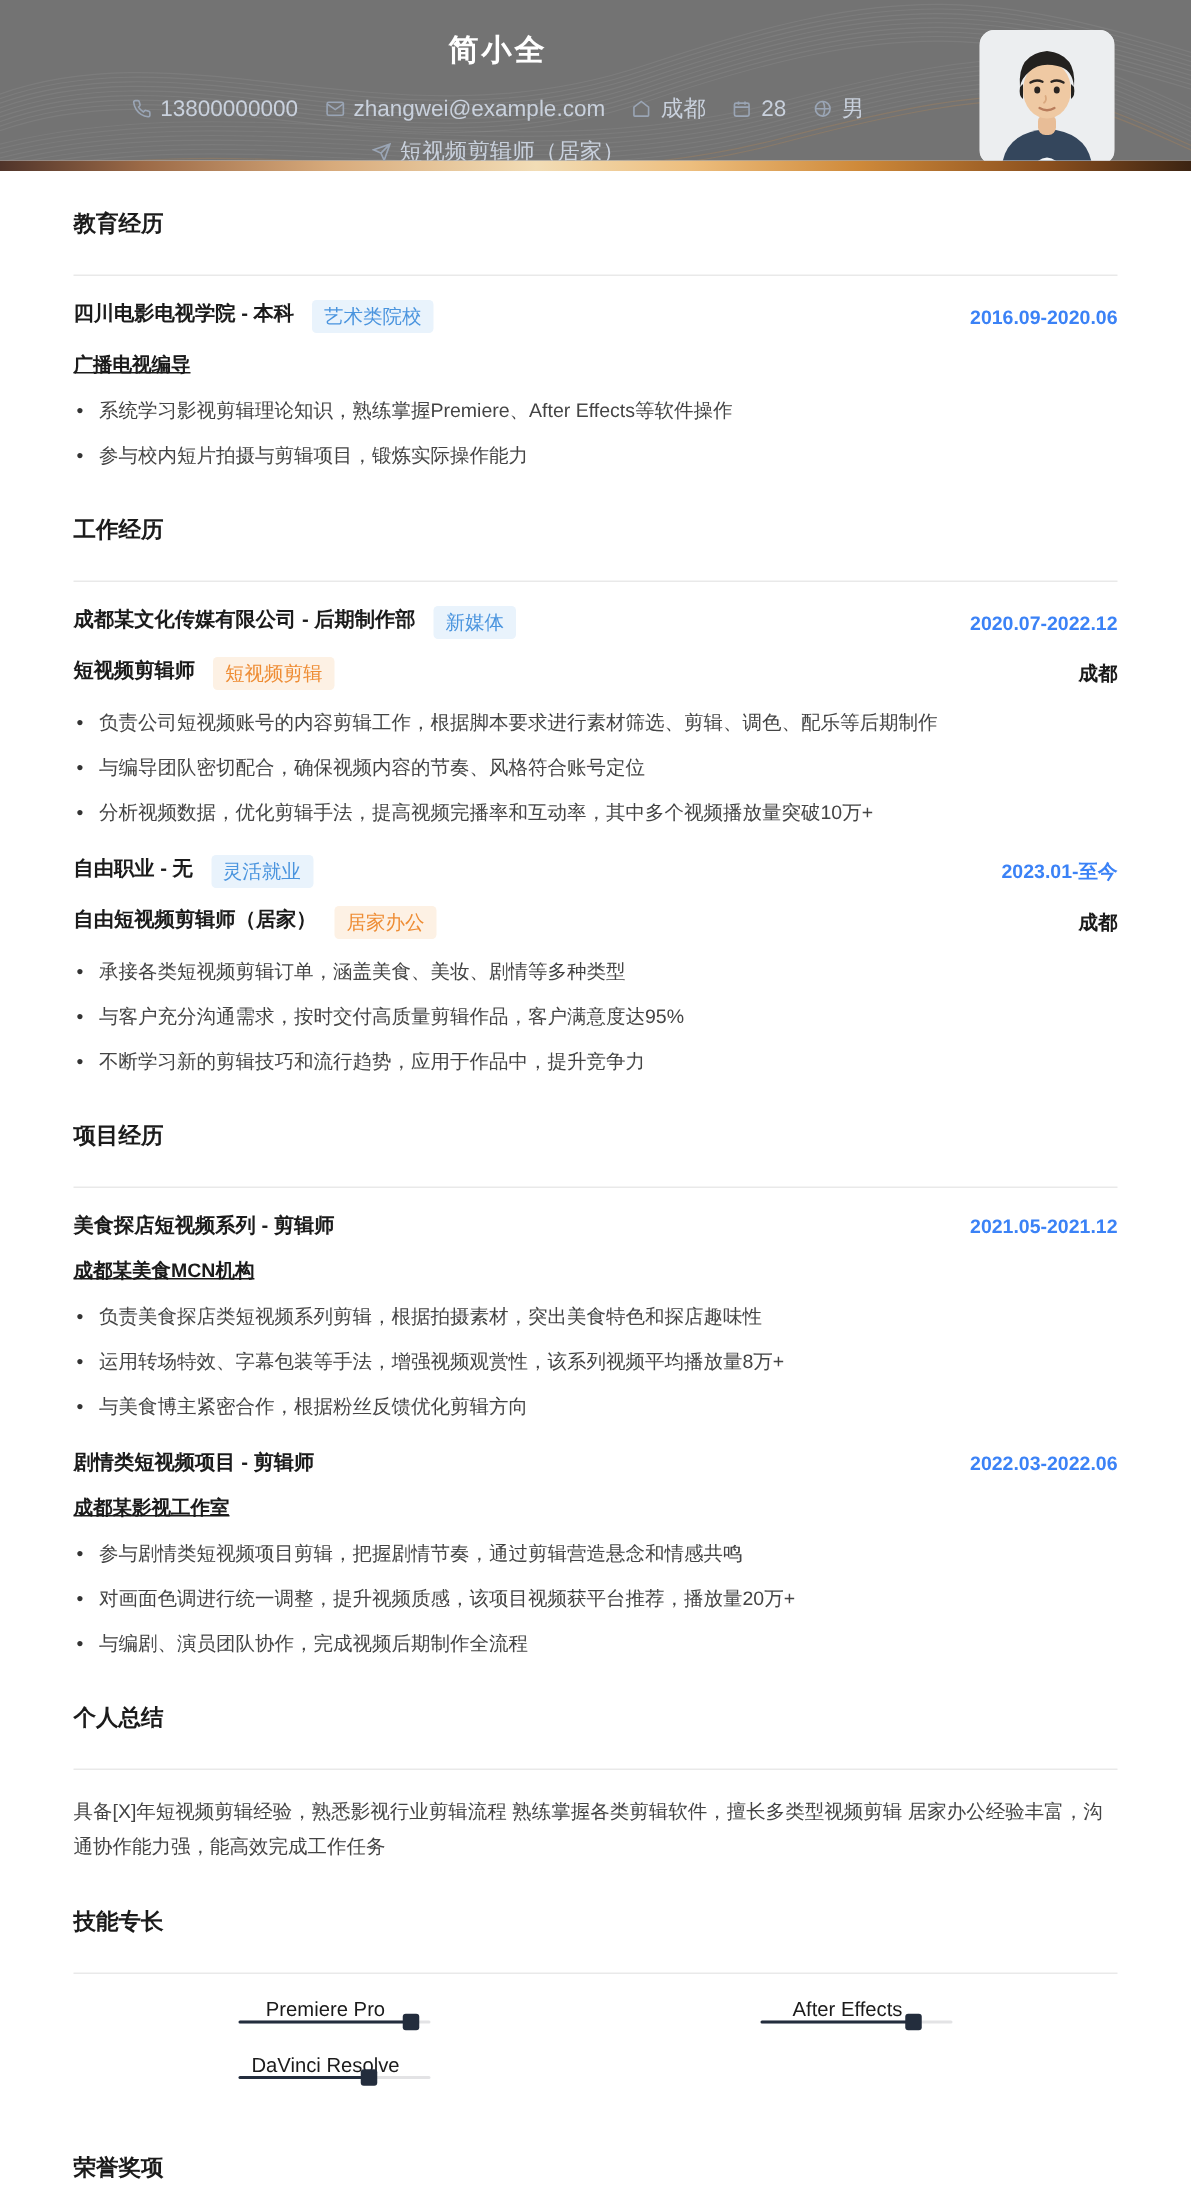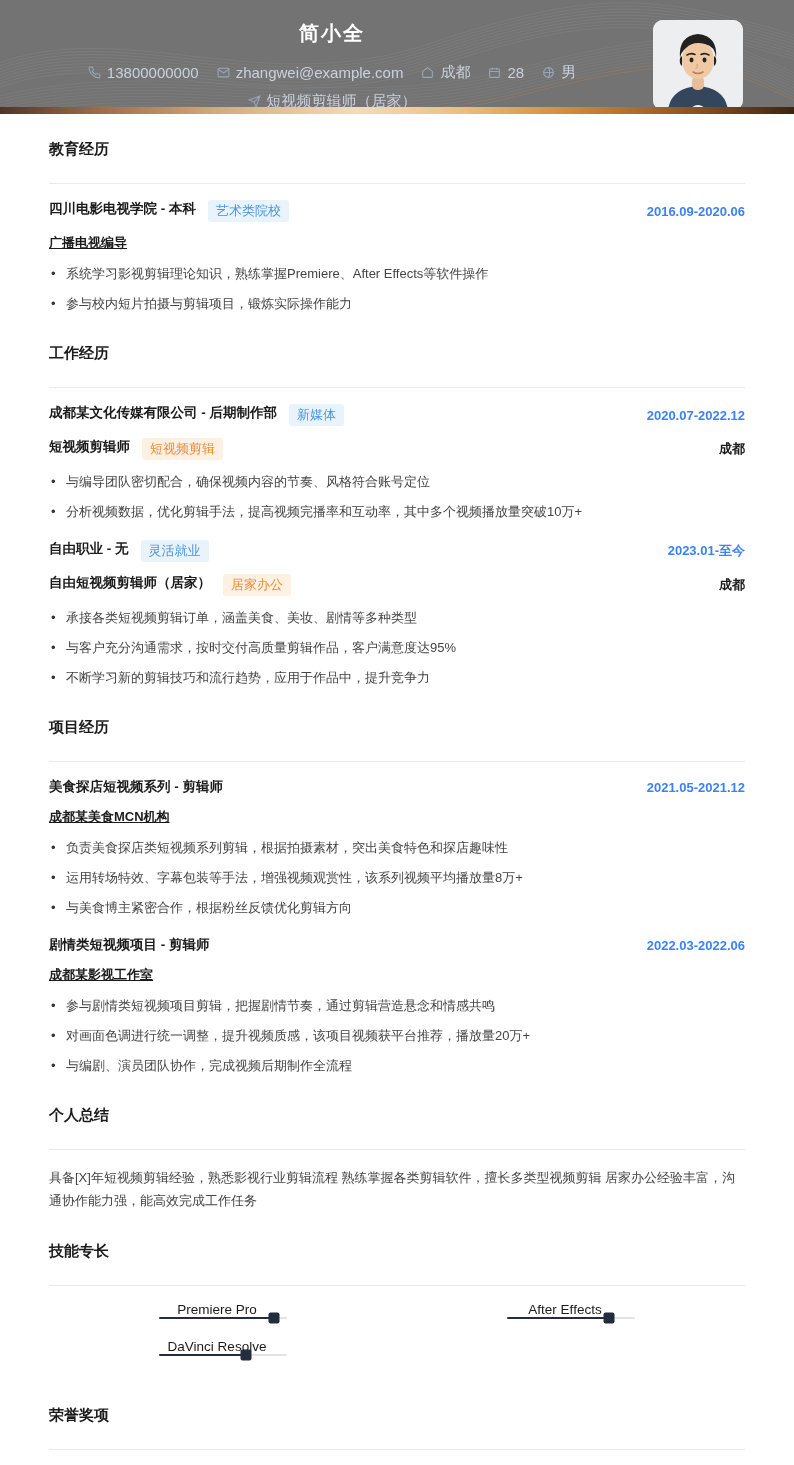--- a/index.html
+++ b/index.html
@@ -233,20 +233,21 @@
         <span class="date">2020.07-2022.12</span>
       </div>
       <div class="row">
         <div class="row-left">
           <span class="item-title">短视频剪辑师</span>
           <span class="badge orange">短视频剪辑</span>
         </div>
         <span class="loc">成都</span>
       </div>
       <ul class="bullets">
+        <li>负责公司短视频账号的内容剪辑工作，根据脚本要求进行素材筛选、剪辑、调色、配乐等后期制作</li>
         <li>与编导团队密切配合，确保视频内容的节奏、风格符合账号定位</li>
         <li>分析视频数据，优化剪辑手法，提高视频完播率和互动率，其中多个视频播放量突破10万+</li>
       </ul>
     </div>
 
     <div class="item">
       <div class="row">
         <div class="row-left">
           <span class="item-title">自由职业 - 无</span>
           <span class="badge blue">灵活就业</span>

